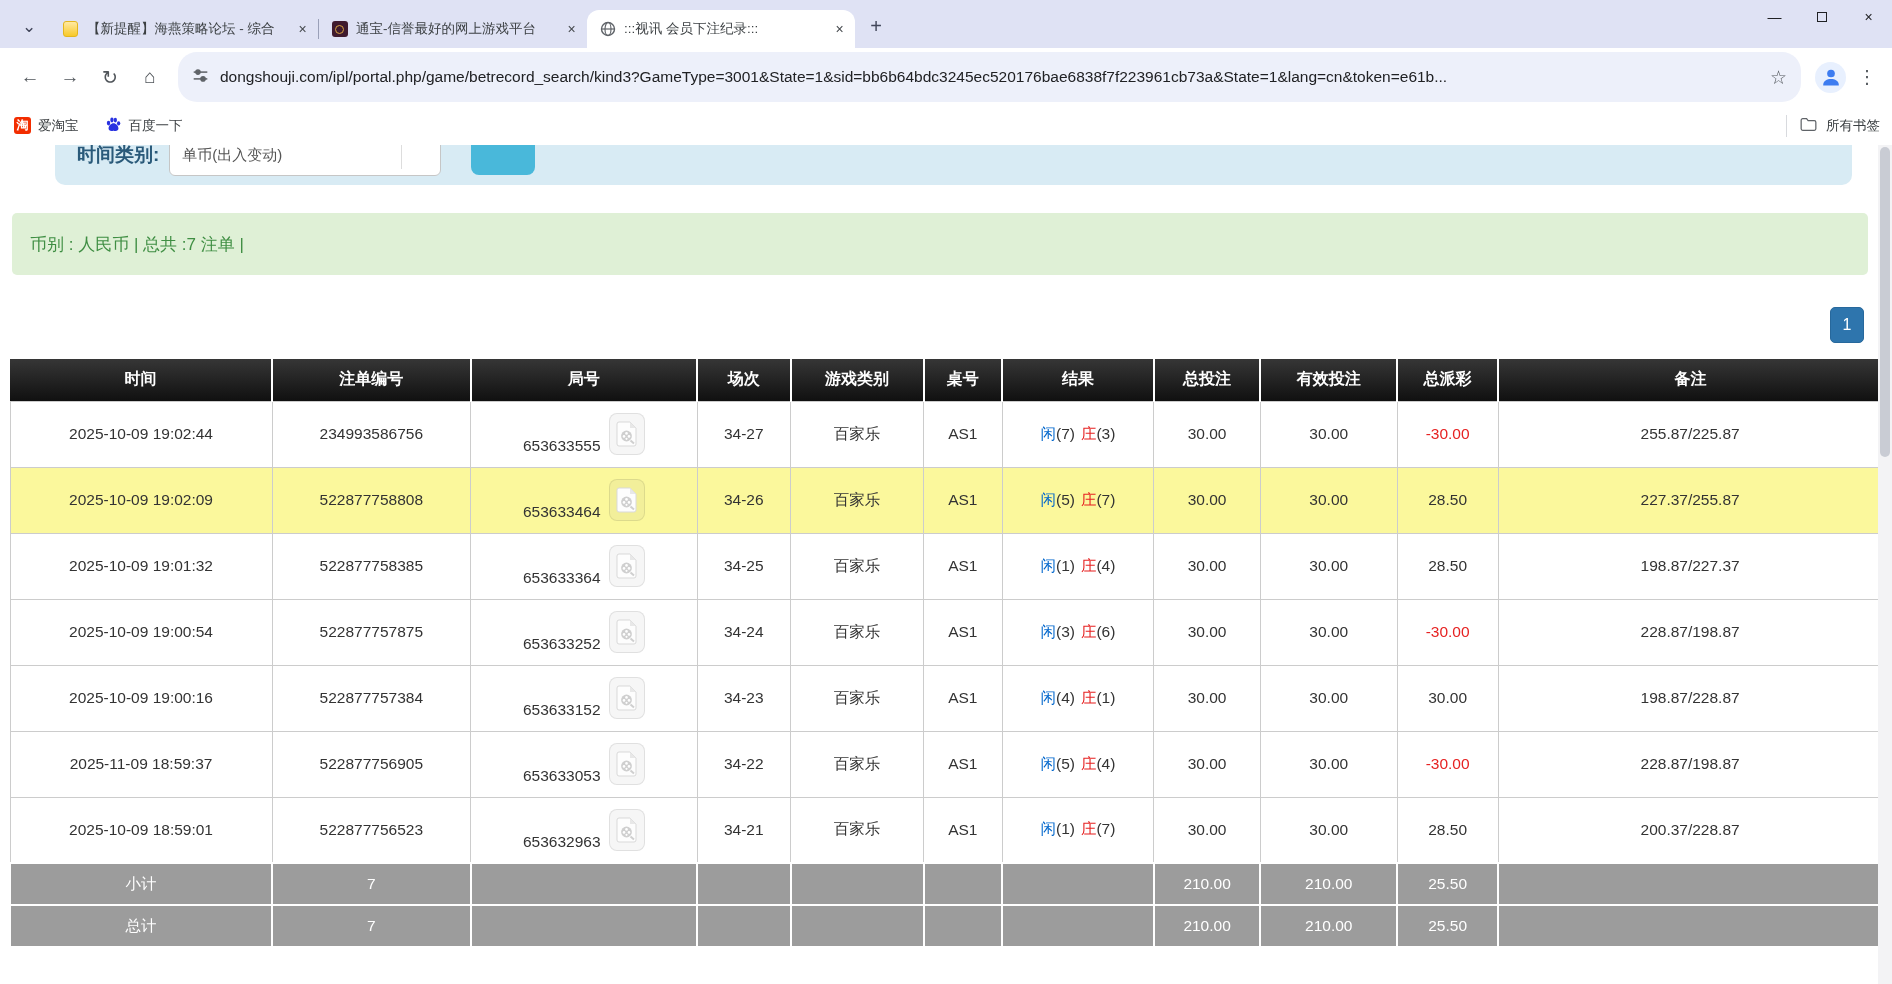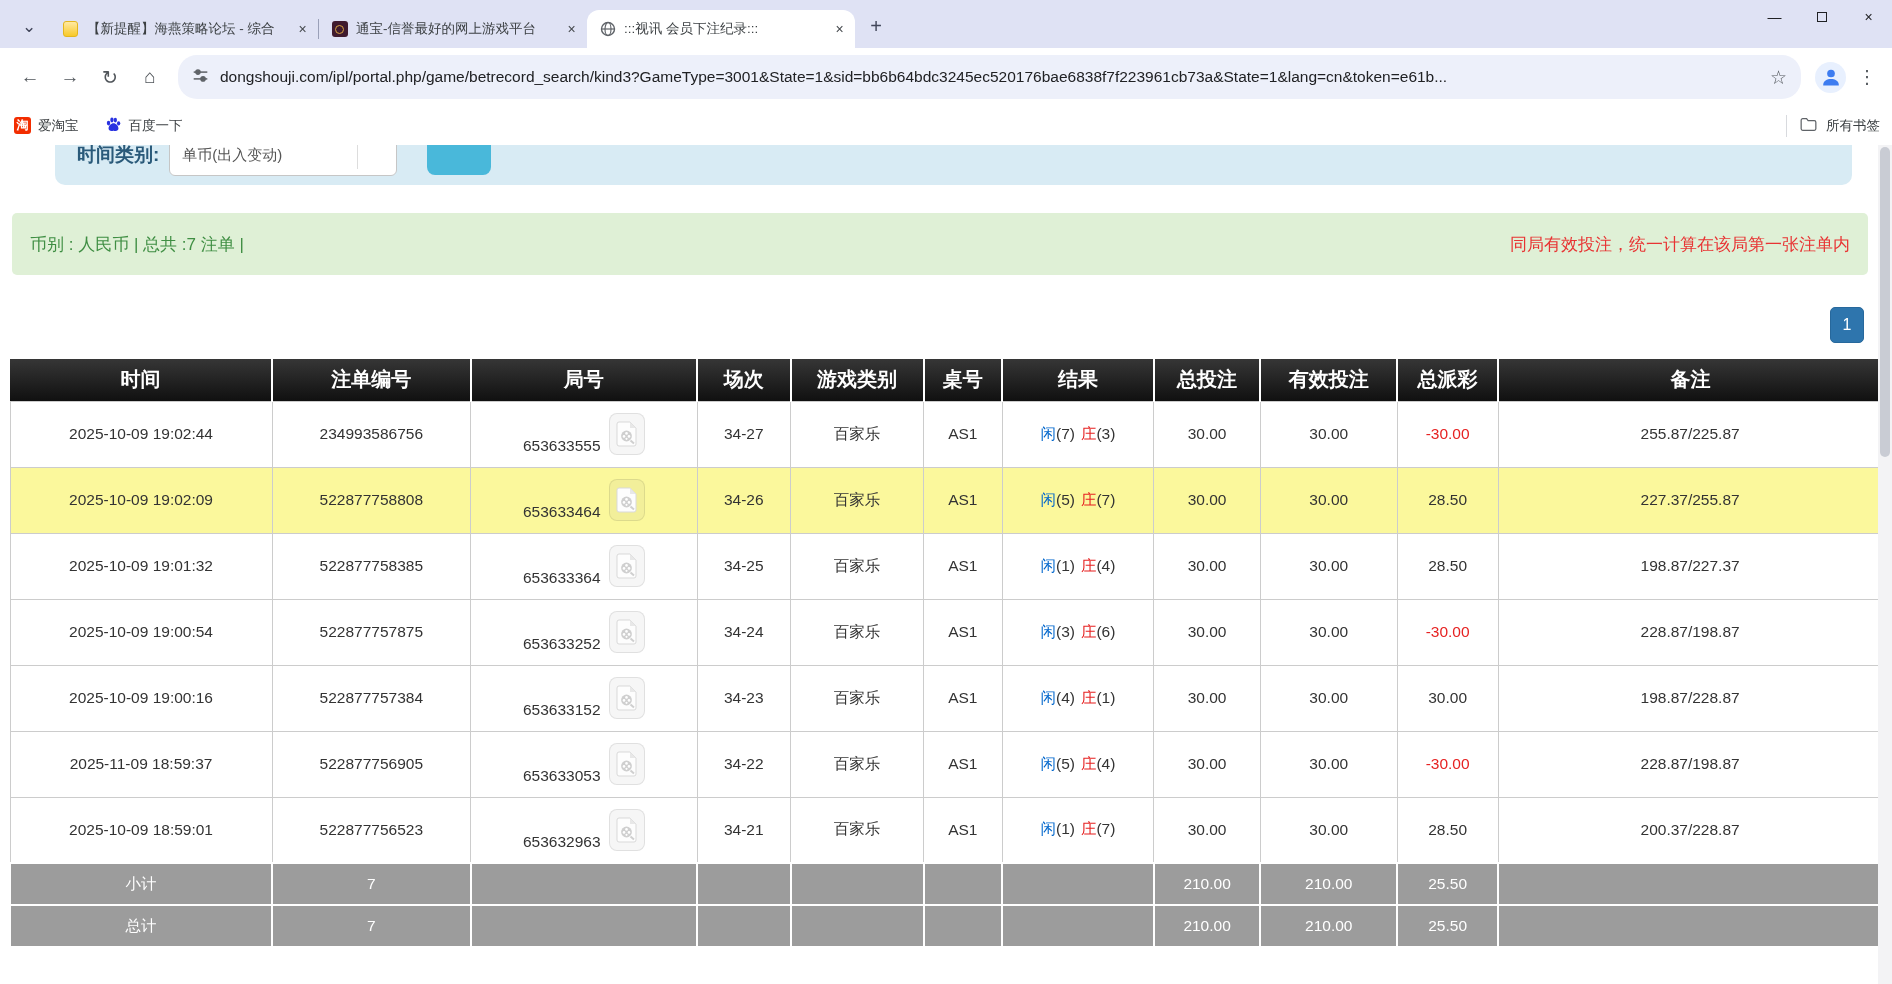--- a/index.html
+++ b/index.html
@@ -23,21 +23,21 @@
   .fav-dark i { width:9px; height:9px; border:1.5px solid #d9a441; border-radius:50%; display:block; }
   .newtab { width:30px; height:30px; margin:0 0 7px 6px; font-size:20px; color:#41465a; display:flex;
     align-items:center; justify-content:center; cursor:pointer; }
   .win-controls { position:absolute; top:0; right:0; height:34px; display:flex; }
   .win-btn { width:47px; display:flex; align-items:center; justify-content:center; color:#202124; font-size:14px; cursor:pointer; }
   .max-box { width:10px; height:10px; border:1.3px solid #202124; display:block; }
 
   .toolbar { height:58px; background:#fff; display:flex; align-items:center; padding:0 12px; gap:4px; }
   .nav-btn { width:36px; height:36px; border-radius:50%; display:flex; align-items:center; justify-content:center;
     font-size:19px; color:#50555a; cursor:pointer; flex:none; }
-  .omnibox { flex:1; height:44px; background:#edf0fa; border-radius:19px; display:flex; align-items:center;
+  .omnibox { flex:1; height:50px; background:#edf0fa; border-radius:19px; display:flex; align-items:center;
     padding:12px 14px; gap:11px; margin:16px 6px; }
   .omnibox .url { flex:1; font-size:15.5px; color:#202124; white-space:nowrap; overflow:hidden; }
   .star { font-size:19px; color:#50555a; cursor:pointer; flex:none; }
   .avatar { width:31px; height:31px; border-radius:50%; background:#e8f0fe; display:flex; align-items:center;
     justify-content:center; cursor:pointer; flex:none; margin:0 4px; }
   .more { font-size:18px; color:#50555a; width:26px; text-align:center; cursor:pointer; flex:none; }
 
   .bookmarks { height:39px; background:#fff; display:flex; align-items:center; padding:0 10px 0 14px;
     font-size:13.5px; color:#3c4043; }
   .bm { display:flex; align-items:center; gap:7px; margin-right:26px; cursor:pointer; }
@@ -48,36 +48,36 @@
 
   
   .page { position:relative; height:839px; background:#fff; overflow:hidden; }
   .scrollbar { position:absolute; top:0; right:0; bottom:0; width:14px; background:#f3f3f5; }
   .scroll-thumb { position:absolute; top:2px; left:2px; width:10px; height:310px; background:#c9ccd4; border-radius:6px; }
 
   .filter-panel { margin:0 40px 0 55px; height:40px; background:#d8ebf4; border-radius:0 0 10px 10px;
     overflow:hidden; position:relative; }
   .filter-row { position:absolute; top:-18px; left:22px; height:56px; display:flex; align-items:center; }
   .filter-label { font-weight:bold; color:#2a5a7a; font-size:19px; margin-right:10px; }
-  .filter-select { width:228px; height:42px; background:#fff; border:1px solid #c6c6c6; border-radius:6px;
+  .filter-select { width:272px; height:42px; background:#fff; border:1px solid #c6c6c6; border-radius:6px;
     display:flex; align-items:center; padding-left:12px; color:#555; font-size:15px; position:relative; cursor:pointer; }
   .sel-div { position:absolute; right:38px; top:6px; bottom:6px; width:1px; background:#ddd; }
   .filter-btn { width:64px; height:40px; background:#49b8da; border:none; border-radius:8px; margin-left:30px; cursor:pointer; }
 
   .notice-bar { margin:28px 24px 0 12px; height:62px; background:#dff0d6; border-radius:5px; display:flex;
     align-items:center; justify-content:space-between; padding:0 18px; font-size:17px; }
   .notice-left { color:#3f8e43; }
   .notice-right { color:#e83333; }
 
   .pagi { margin:32px 28px 0 0; display:flex; justify-content:flex-end; }
   .page-btn { width:34px; height:36px; background:#2e75ad; color:#fff; border:1px solid #27689c; border-radius:5px;
     font-size:16px; display:flex; align-items:center; justify-content:center; cursor:pointer; }
 
   table.bet { width:calc(100% - 18px); margin:16px 9px 0; border-collapse:collapse; table-layout:fixed; }
-  table.bet th { background:linear-gradient(#363636,#101010); color:#fff; font-size:20px; font-weight:bold;
+  table.bet th { background:linear-gradient(#363636,#101010); color:#fff; font-size:16px; font-weight:bold;
     height:42px; border-left:2px solid #fff; }
   table.bet th:first-child { border-left:none; }
   table.bet td { border:1px solid #ccc; height:66px; text-align:center; font-size:15.5px; color:#333; background:#fff; }
   tr.highlight td { background:#fbf89c;margin-top:28px; }
   .blue { color:#0066cc; }
   .redc { color:#e62222; }
   td.payout.neg { color:#e62222; }
   .round-wrap { display:inline-flex; align-items:flex-end; gap:8px; }
   .film-box { width:36px; height:42px; background:rgba(125,125,125,0.07); border:1px solid rgba(0,0,0,0.09);
     border-radius:8px; display:inline-flex; align-items:center; justify-content:center; cursor:pointer; }
@@ -194,21 +194,20 @@
       <span class="filter-select">
         <span>单币(出入变动)</span>
         <span class="sel-div"></span>
       </span>
       <button class="filter-btn"></button>
     </div>
   </div>
 
   <div class="notice-bar">
     <span class="notice-left">币别 : 人民币 | 总共 :7 注单 |</span>
-    <span class="notice-right">同局有效投注，统一计算在该局第一张注单内</span>
   </div>
 
   <div class="pagi">
     <div class="page-btn">1</div>
   </div>
 
   <table class="bet">
     <colgroup>
       <col style="width:14%">
         <col style="width:10.6%">

